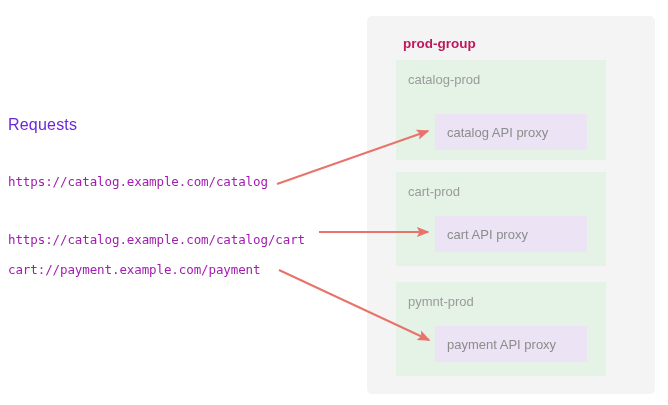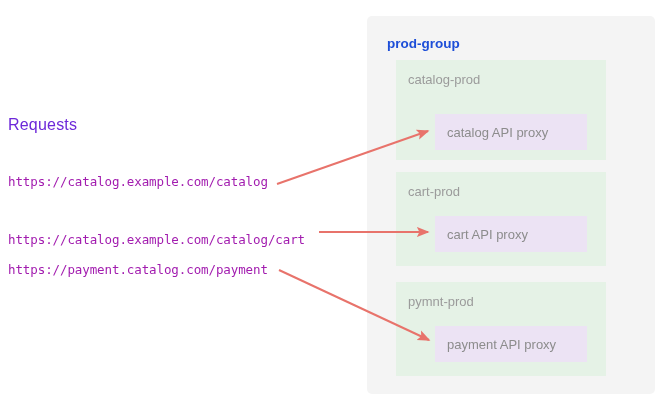--- a/index.html
+++ b/index.html
@@ -53,25 +53,25 @@
     left: 367px;
     top: 16px;
     width: 288px;
     height: 378px;
     background: #f4f4f4;
     border-radius: 5px;
   }
 
   .group-title {
     position: absolute;
-    left: 20px;
+    left: 36px;
     top: 20px;
     font-size: 13.5px;
     font-weight: bold;
-    color: #1d4ed8;
+    color: #be185d;
     white-space: nowrap;
   }
 
   .subgroup {
     position: absolute;
     left: 29px;
     width: 210px;
     background: #e5f2e6;
   }
   .subgroup.s0 { top: 44px;  height: 100px; }
@@ -122,21 +122,21 @@
 
 <div id="canvas">
 
   <div>
     <div class="requests-heading">Requests</div>
 
     <div class="request-url u0">https://catalog.example.com/catalog</div>
 
     <div class="request-url u1">https://catalog.example.com/catalog/cart</div>
 
-    <div class="request-url u2">https://payment.catalog.com/payment</div>
+    <div class="request-url u2">cart://payment.example.com/payment</div>
   </div>
 
   <div class="group-panel">
 
     <div class="group-title">prod-group</div>
 
     <div class="subgroup s0">
       <div class="subgroup-title">catalog-prod</div>
       <div class="service-box">
         <span class="service-label">catalog API proxy</span>

